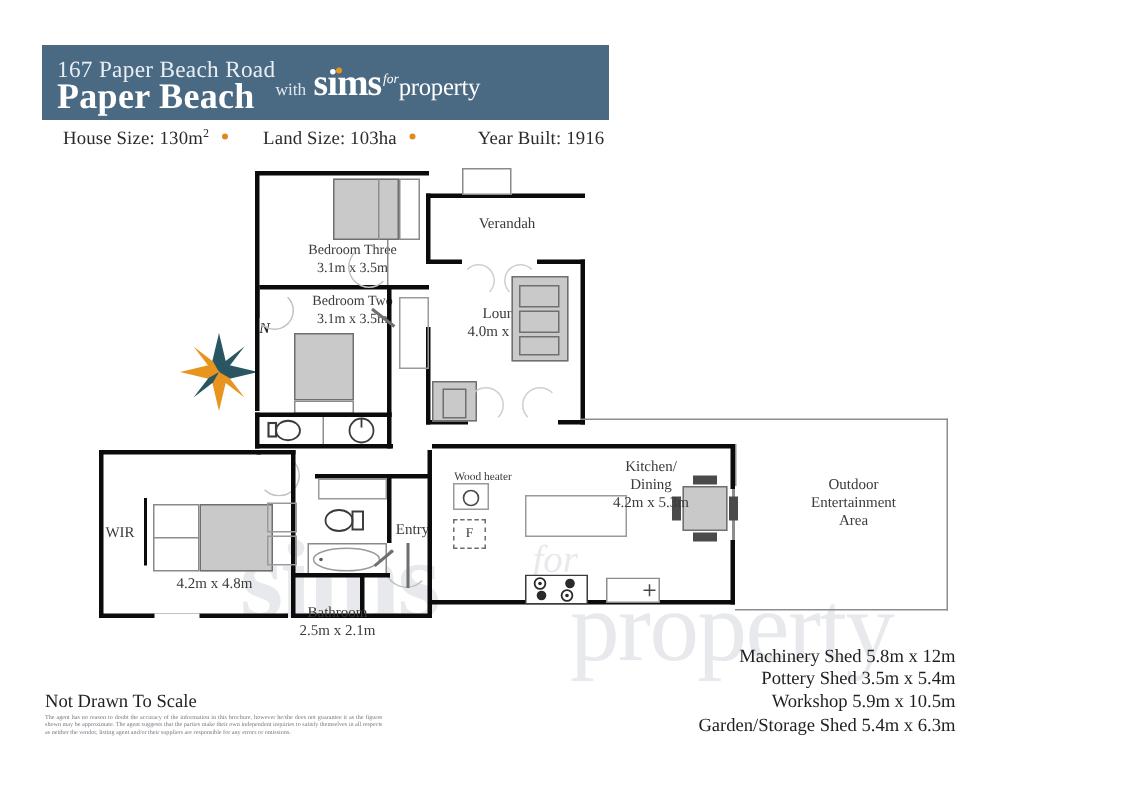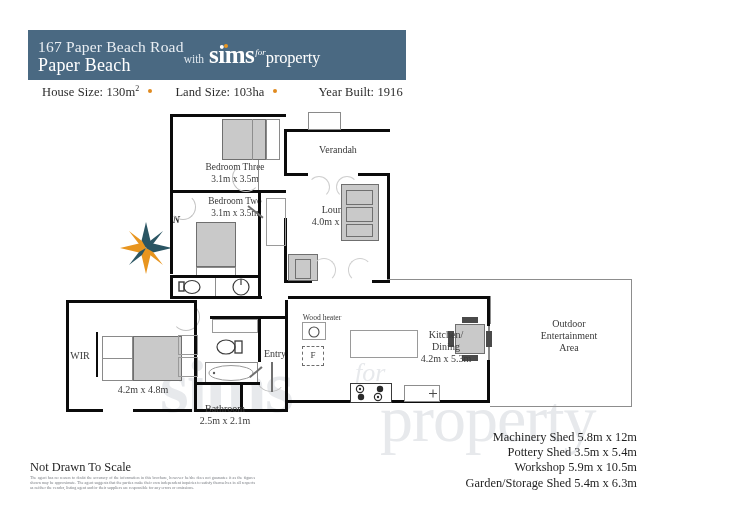--- a/index.html
+++ b/index.html
@@ -16,21 +16,21 @@
     background:#4a6982;
     display:flex;align-items:stretch;
   }
   .banner-left{
     flex:0 0 auto;padding:3px 0 0 10px;display:flex;flex-direction:column;justify-content:center;
   }
   .banner-addr{
     color:#e9eef3;font-size:15.5px;line-height:17px;letter-spacing:.2px;white-space:nowrap;
   }
   .banner-suburb{
-    color:#ffffff;font-size:18px;font-weight:normal;line-height:20px;letter-spacing:.2px;white-space:nowrap;
+    color:#ffffff;font-size:24px;font-weight:bold;line-height:20px;letter-spacing:.2px;white-space:nowrap;
   }
   .banner-right{
     flex:1 1 auto;display:flex;align-items:center;justify-content:flex-start;padding-right:8px;
   }
   .logo{display:flex;align-items:baseline;white-space:nowrap;}
   .logo-with{color:#dfe7ee;font-size:11.5px;margin-right:5px;}
   .logo-sims{
     color:#ffffff;font-size:25px;font-weight:bold;letter-spacing:-0.5px;
     position:relative;line-height:25px;
   }
@@ -320,21 +320,21 @@
       <rect x="0.5" y="0.5" width="35" height="16" fill="#fff" stroke="#8d8d8d" stroke-width="1"></rect>
       <line x1="25" y1="8.5" x2="33" y2="8.5" stroke="#4a4a4a" stroke-width="1"></line>
       <line x1="29" y1="4.5" x2="29" y2="12.5" stroke="#4a4a4a" stroke-width="1"></line>
     </svg>
 
     <div class="furn" style="left:455px;top:224px;width:30px;height:30px;"></div>
     <div class="furn-dark" style="left:462px;top:217px;width:16px;height:6px;"></div>
     <div class="furn-dark" style="left:462px;top:255px;width:16px;height:6px;"></div>
     <div class="furn-dark" style="left:448px;top:231px;width:6px;height:16px;"></div>
     <div class="furn-dark" style="left:486px;top:231px;width:6px;height:16px;"></div>
-    <div class="room-label big" style="left:400px;top:206px;width:92px;margin-top:23px;">
+    <div class="room-label big" style="left:388px;top:206px;width:92px;">
       <span class="nm">Kitchen/</span>
       <span class="nm">Dining</span>
       <span class="dim">4.2m x 5.3m</span>
     </div>
 
     <div class="thin" style="left:387px;top:179px;width:245px;height:1px;"></div>
     <div class="thin" style="left:631px;top:179px;width:1px;height:128px;"></div>
     <div class="thin" style="left:490px;top:306px;width:142px;height:1px;"></div>
     <div class="thin" style="left:490px;top:196px;width:1px;height:28px;"></div>
     <div class="room-label big" style="left:521px;top:218px;width:96px;">

